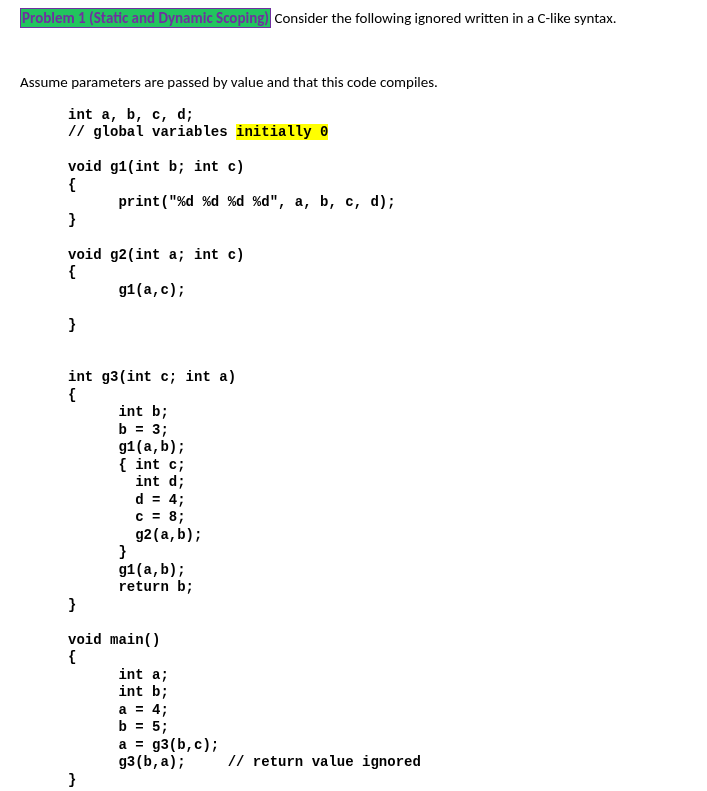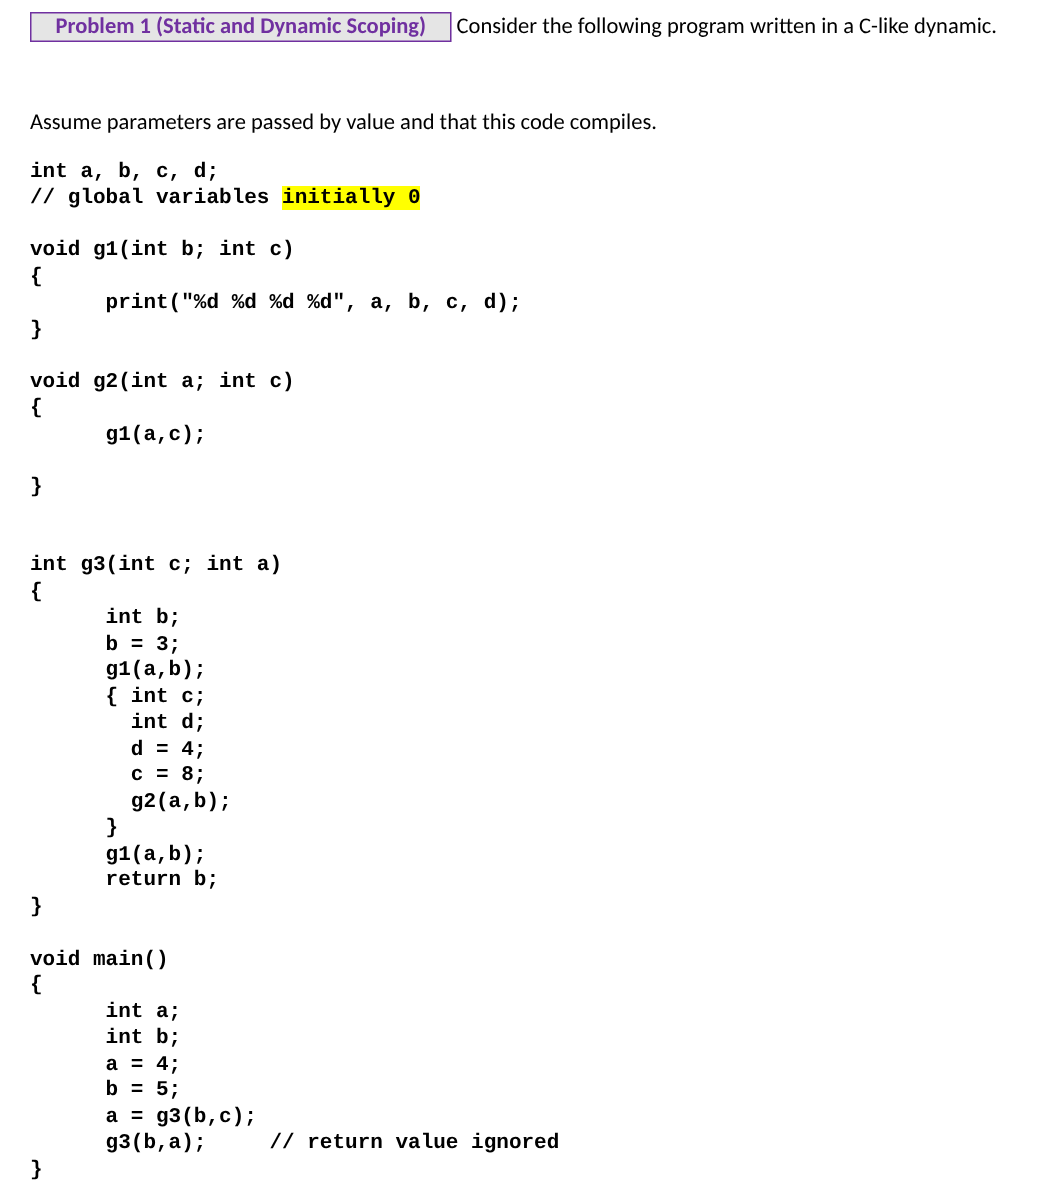--- a/index.html
+++ b/index.html
@@ -13,37 +13,38 @@
       color: #000;
       background: #fff;
       width: 707px;
       padding: 8px 20px 20px 20px;
       line-height: 1.35;
     }
     .problem-header {
       margin-bottom: 2px;
     }
     .problem-title {
-      background: #e5e5e5;
+      background: #22c55e;
       color: #7030a0;
       font-weight: bold;
       border: 1.5px solid #7030a0;
-      padding: 0 16px;
+      padding: 0 1px;
     }
     .intro-text {
       display: inline;
     }
     .intro-line2 {
       margin-bottom: 14px;
       margin-top: 44px;
     }
     .code-block {
       font-family: "Courier New", monospace;
       font-size: 14px;
       white-space: pre;
+      margin-left: 48px;
       line-height: 1.25;
       font-weight: bold;
       margin-bottom: 24px;
     }
     .hl {
       background: #ffff00;
     }
     .questions {
       font-family: "Courier New", monospace;
       font-size: 14px;
@@ -52,21 +53,21 @@
       margin-top: 8px;
     }
     .q-line {
       white-space: pre;
     }
   </style>
 </head>
 <body>
 
 <div class="problem-header">
-  <span class="problem-title">Problem 1 (Static and Dynamic Scoping)</span><span class="intro-text"> Consider the following program written in a C-like dynamic.</span>
+  <span class="problem-title">Problem 1 (Static and Dynamic Scoping)</span><span class="intro-text"> Consider the following ignored written in a C-like syntax.</span>
 </div>
 <div class="intro-line2">Assume parameters are passed by value and that this code compiles.</div>
 
 <div class="code-block"><span>int a, b, c, d;</span>
 <span>// global variables </span><span class="hl">initially 0</span>
 <span></span>
 <span>void g1(int b; int c)</span>
 <span>{</span>
 <span>      print("%d %d %d %d", a, b, c, d);</span>
 <span>}</span>

